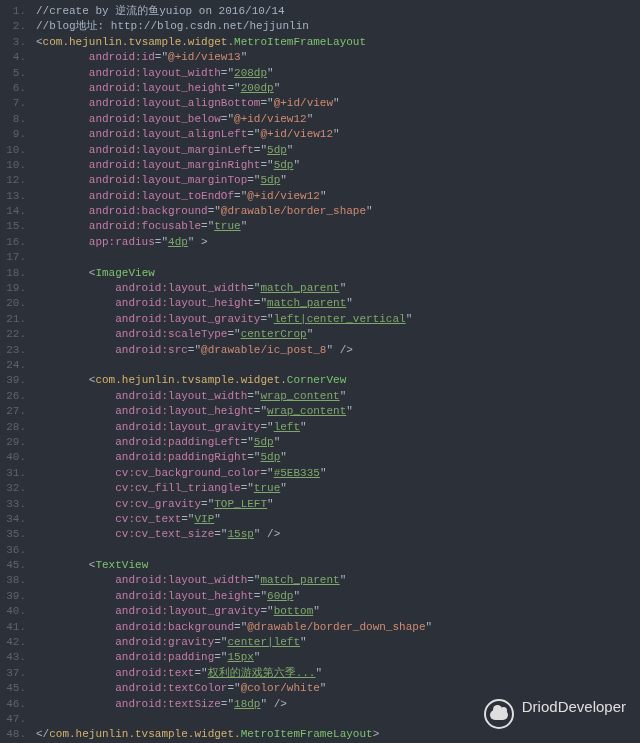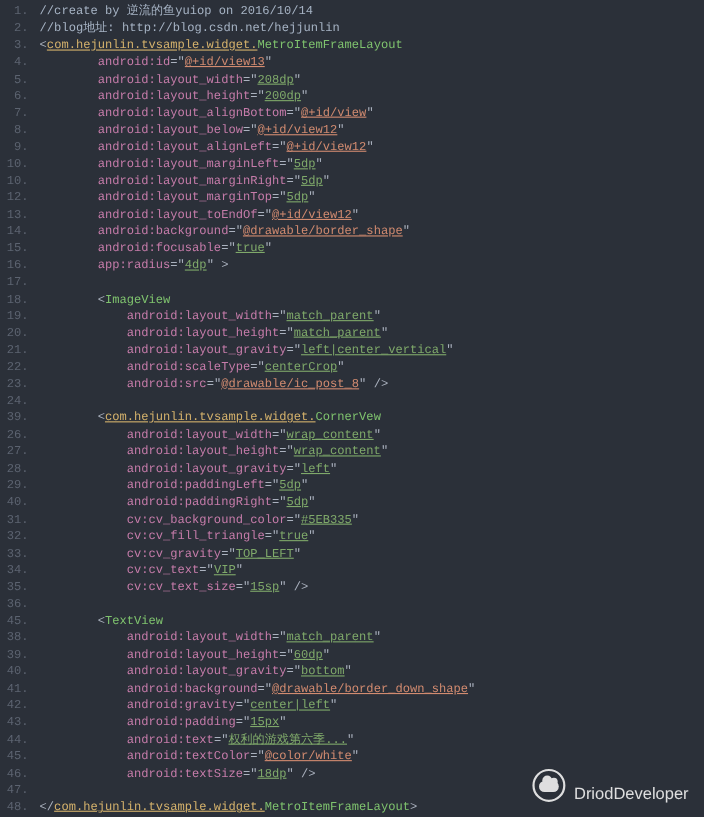--- a/index.html
+++ b/index.html
@@ -27,32 +27,32 @@
     flex-shrink: 0;
   }
   .gutter div { height: 15.4px; }
   .code {
     flex: 1;
     white-space: pre;
     color: #abb2bf;
   }
   .code .line { height: 15.4px; display: block; }
   .c-comment { color: #a6b3c4; }
-  .c-tag { color: #d5b26c; text-decoration: underline; }
+  .c-tag { color: #d5b26c; }
   .c-tagclass { color: #7fc36e; }
   .c-attr { color: #c67caa; }
   .c-punct { color: #abb2bf; }
   .c-str { color: #7fa96a; text-decoration: underline; }
-  .c-res { color: #d28b70; text-decoration: underline; }
+  .c-res { color: #d28b70; }
   .watermark {
     position: absolute;
     right: 14px;
     bottom: 14px;
     display: flex;
-    align-items: flex-end;
+    align-items: flex-start;
     gap: 8px;
     color: #e8e8e8;
     font-family: Arial, sans-serif;
     font-size: 15px;
     opacity: 0.95;
   }
   .wm-icon {
     width: 30px;
     height: 30px;
     border-radius: 50%;
@@ -127,21 +127,21 @@
       <div>34.</div>
       <div>35.</div>
       <div>36.</div>
       <div>45.</div>
       <div>38.</div>
       <div>39.</div>
       <div>40.</div>
       <div>41.</div>
       <div>42.</div>
       <div>43.</div>
-      <div>44.</div>
+      <div>37.</div>
       <div>45.</div>
       <div>46.</div>
       <div>47.</div>
       <div>48.</div>
     </div>
   <div class="code" id="code"><span class="line"><span class="c-comment">//create by 逆流的鱼yuiop on 2016/10/14</span></span><span class="line"><span class="c-comment">//blog地址: http://blog.csdn.net/hejjunlin</span></span><span class="line"><span class="c-punct">&lt;</span><span class="c-tag">com.hejunlin.tvsample.widget.</span><span class="c-tagclass">MetroItemFrameLayout</span></span><span class="line">        <span class="c-attr">android:id</span><span class="c-punct">="</span><span class="c-res">@+id/view13</span><span class="c-punct">"</span></span><span class="line">        <span class="c-attr">android:layout_width</span><span class="c-punct">="</span><span class="c-str">208dp</span><span class="c-punct">"</span></span><span class="line">        <span class="c-attr">android:layout_height</span><span class="c-punct">="</span><span class="c-str">200dp</span><span class="c-punct">"</span></span><span class="line">        <span class="c-attr">android:layout_alignBottom</span><span class="c-punct">="</span><span class="c-res">@+id/view</span><span class="c-punct">"</span></span><span class="line">        <span class="c-attr">android:layout_below</span><span class="c-punct">="</span><span class="c-res">@+id/view12</span><span class="c-punct">"</span></span><span class="line">        <span class="c-attr">android:layout_alignLeft</span><span class="c-punct">="</span><span class="c-res">@+id/view12</span><span class="c-punct">"</span></span><span class="line">        <span class="c-attr">android:layout_marginLeft</span><span class="c-punct">="</span><span class="c-str">5dp</span><span class="c-punct">"</span></span><span class="line">        <span class="c-attr">android:layout_marginRight</span><span class="c-punct">="</span><span class="c-str">5dp</span><span class="c-punct">"</span></span><span class="line">        <span class="c-attr">android:layout_marginTop</span><span class="c-punct">="</span><span class="c-str">5dp</span><span class="c-punct">"</span></span><span class="line">        <span class="c-attr">android:layout_toEndOf</span><span class="c-punct">="</span><span class="c-res">@+id/view12</span><span class="c-punct">"</span></span><span class="line">        <span class="c-attr">android:background</span><span class="c-punct">="</span><span class="c-res">@drawable/border_shape</span><span class="c-punct">"</span></span><span class="line">        <span class="c-attr">android:focusable</span><span class="c-punct">="</span><span class="c-str">true</span><span class="c-punct">"</span></span><span class="line">        <span class="c-attr">app:radius</span><span class="c-punct">="</span><span class="c-str">4dp</span><span class="c-punct">" &gt;</span></span><span class="line"></span><span class="line">        <span class="c-punct">&lt;</span><span class="c-tagclass">ImageView</span></span><span class="line">            <span class="c-attr">android:layout_width</span><span class="c-punct">="</span><span class="c-str">match_parent</span><span class="c-punct">"</span></span><span class="line">            <span class="c-attr">android:layout_height</span><span class="c-punct">="</span><span class="c-str">match_parent</span><span class="c-punct">"</span></span><span class="line">            <span class="c-attr">android:layout_gravity</span><span class="c-punct">="</span><span class="c-str">left|center_vertical</span><span class="c-punct">"</span></span><span class="line">            <span class="c-attr">android:scaleType</span><span class="c-punct">="</span><span class="c-str">centerCrop</span><span class="c-punct">"</span></span><span class="line">            <span class="c-attr">android:src</span><span class="c-punct">="</span><span class="c-res">@drawable/ic_post_8</span><span class="c-punct">" /&gt;</span></span><span class="line"></span><span class="line">        <span class="c-punct">&lt;</span><span class="c-tag">com.hejunlin.tvsample.widget.</span><span class="c-tagclass">CornerVew</span></span><span class="line">            <span class="c-attr">android:layout_width</span><span class="c-punct">="</span><span class="c-str">wrap_content</span><span class="c-punct">"</span></span><span class="line">            <span class="c-attr">android:layout_height</span><span class="c-punct">="</span><span class="c-str">wrap_content</span><span class="c-punct">"</span></span><span class="line">            <span class="c-attr">android:layout_gravity</span><span class="c-punct">="</span><span class="c-str">left</span><span class="c-punct">"</span></span><span class="line">            <span class="c-attr">android:paddingLeft</span><span class="c-punct">="</span><span class="c-str">5dp</span><span class="c-punct">"</span></span><span class="line">            <span class="c-attr">android:paddingRight</span><span class="c-punct">="</span><span class="c-str">5dp</span><span class="c-punct">"</span></span><span class="line">            <span class="c-attr">cv:cv_background_color</span><span class="c-punct">="</span><span class="c-str">#5EB335</span><span class="c-punct">"</span></span><span class="line">            <span class="c-attr">cv:cv_fill_triangle</span><span class="c-punct">="</span><span class="c-str">true</span><span class="c-punct">"</span></span><span class="line">            <span class="c-attr">cv:cv_gravity</span><span class="c-punct">="</span><span class="c-str">TOP_LEFT</span><span class="c-punct">"</span></span><span class="line">            <span class="c-attr">cv:cv_text</span><span class="c-punct">="</span><span class="c-str">VIP</span><span class="c-punct">"</span></span><span class="line">            <span class="c-attr">cv:cv_text_size</span><span class="c-punct">="</span><span class="c-str">15sp</span><span class="c-punct">" /&gt;</span></span><span class="line"></span><span class="line">        <span class="c-punct">&lt;</span><span class="c-tagclass">TextView</span></span><span class="line">            <span class="c-attr">android:layout_width</span><span class="c-punct">="</span><span class="c-str">match_parent</span><span class="c-punct">"</span></span><span class="line">            <span class="c-attr">android:layout_height</span><span class="c-punct">="</span><span class="c-str">60dp</span><span class="c-punct">"</span></span><span class="line">            <span class="c-attr">android:layout_gravity</span><span class="c-punct">="</span><span class="c-str">bottom</span><span class="c-punct">"</span></span><span class="line">            <span class="c-attr">android:background</span><span class="c-punct">="</span><span class="c-res">@drawable/border_down_shape</span><span class="c-punct">"</span></span><span class="line">            <span class="c-attr">android:gravity</span><span class="c-punct">="</span><span class="c-str">center|left</span><span class="c-punct">"</span></span><span class="line">            <span class="c-attr">android:padding</span><span class="c-punct">="</span><span class="c-str">15px</span><span class="c-punct">"</span></span><span class="line">            <span class="c-attr">android:text</span><span class="c-punct">="</span><span class="c-str">权利的游戏第六季...</span><span class="c-punct">"</span></span><span class="line">            <span class="c-attr">android:textColor</span><span class="c-punct">="</span><span class="c-res">@color/white</span><span class="c-punct">"</span></span><span class="line">            <span class="c-attr">android:textSize</span><span class="c-punct">="</span><span class="c-str">18dp</span><span class="c-punct">" /&gt;</span></span><span class="line"></span><span class="line"><span class="c-punct">&lt;/</span><span class="c-tag">com.hejunlin.tvsample.widget.</span><span class="c-tagclass">MetroItemFrameLayout</span><span class="c-punct">&gt;</span></span></div>
 </div>
 
 <div class="watermark">
   <div class="wm-icon">

